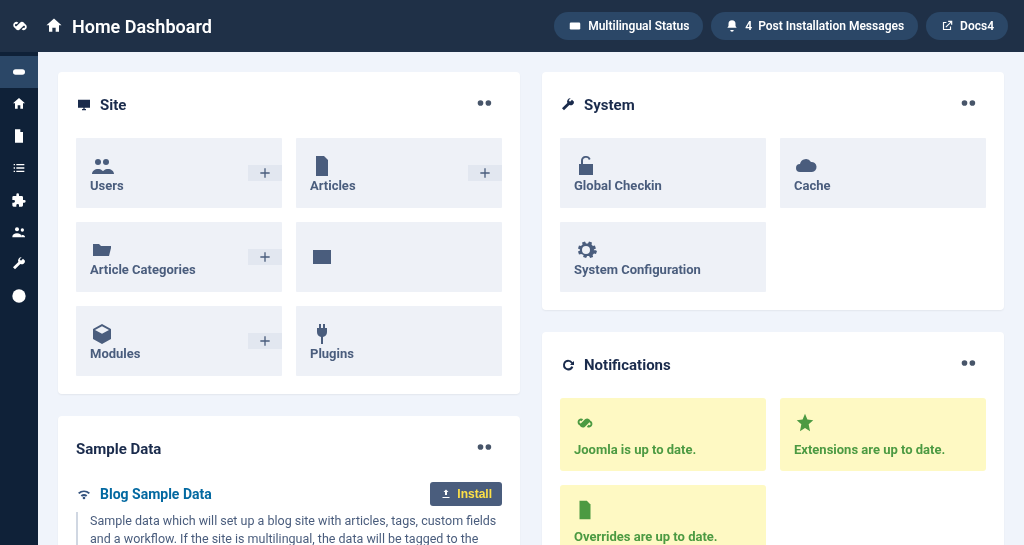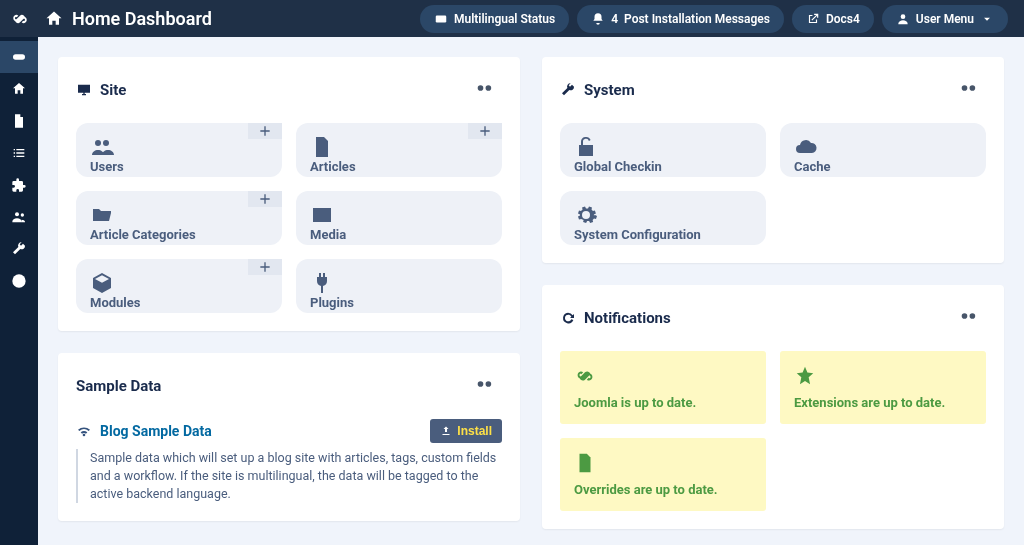--- a/index.html
+++ b/index.html
@@ -1,17 +1,17 @@
 <!DOCTYPE html>
 <html><head>
 <meta charset="utf-8">
 <style>
   * { box-sizing: border-box; margin: 0; padding: 0; }
   body { font-family: -apple-system, BlinkMacSystemFont, "Segoe UI", Roboto, sans-serif; background: #f0f4fb; color: #1a2b4c; font-size: 13px; }
-  .topbar { background: #1f3047; height: 37px; display: flex; align-items: center; padding: 0 16px 0 8px; color: #fff; }
+  .topbar { background: #1f3047; height: 52px; display: flex; align-items: center; padding: 0 16px 0 8px; color: #fff; }
   .topbar-logo { width: 24px; height: 24px; display: flex; align-items: center; justify-content: center; margin-right: 12px; }
   .topbar-logo svg { width: 20px; height: 20px; fill: #fff; }
   .topbar-title { display: flex; align-items: center; font-size: 18px; font-weight: 600; }
   .topbar-title svg { width: 20px; height: 20px; fill: #fff; margin-right: 8px; }
   .topbar-spacer { flex: 1; }
   .top-pill { background: #2b4767; border-radius: 18px; height: 28px; display: inline-flex; align-items: center; padding: 0 14px; margin-left: 8px; color: #fff; font-size: 12px; font-weight: 600; cursor: pointer; }
   .top-pill svg { width: 14px; height: 14px; fill: #fff; margin-right: 6px; }
   .top-pill .chev { margin-left: 6px; margin-right: 0; }
   .badge-count { margin-right: 6px; }
 
@@ -25,21 +25,21 @@
   .col { flex: 1; display: flex; flex-direction: column; gap: 22px; min-width: 0; }
 
   .card { background: #fff; border-radius: 4px; box-shadow: 0 1px 2px rgba(0,0,0,0.06); }
   .card-head { display: flex; align-items: center; padding: 24px 18px; font-size: 15px; font-weight: 700; color: #1a2b4c; }
   .card-head svg { width: 16px; height: 16px; fill: #1a2b4c; margin-right: 8px; }
   .card-head-spacer { flex: 1; }
   .gear-btn { cursor: pointer; color: #475569; }
   .gear-btn svg { width: 18px; height: 14px; fill: #475569; }
 
   .tile-grid { display: grid; grid-template-columns: 1fr 1fr; gap: 14px; padding: 0 18px 18px 18px; }
-  .tile { background: #eef1f7; border-radius: 12px; height: 54px; display: flex; align-items: flex-start; }
+  .tile { background: #eef1f7; border-radius: 1px; height: 70px; display: flex; align-items: center; }
   .tile-main { flex: 1; padding: 12px 14px; display: flex; flex-direction: column; justify-content: space-between; cursor: pointer; }
   .tile-main svg { width: 24px; height: 24px; fill: #4a5d7d; }
   .tile-label { font-size: 13px; font-weight: 700; color: #4a5d7d; }
   .tile-plus { width: 34px; background: #e2e7f0; display: flex; align-items: center; justify-content: center; cursor: pointer; }
   .tile-plus svg { width: 16px; height: 16px; fill: #4a5d7d; }
 
   .sample-body { padding: 0 18px 18px 18px; }
   .sample-row { }
   .sample-title-row { display: flex; align-items: center; }
   .sample-title { display: flex; align-items: center; font-weight: 700; color: #0369a1; font-size: 14px; }
@@ -80,30 +80,20 @@
         <path d="M12 2a6 6 0 00-6 6v4l-2 3h16l-2-3V8a6 6 0 00-6-6zm0 20a3 3 0 003-3H9a3 3 0 003 3z"></path>
       </svg>
     <span class="badge-count">4</span>
     <span>Post Installation Messages</span>
   </div>
   <div class="top-pill">
     <svg viewBox="0 0 24 24">
         <path d="M14 3h7v7h-2V6.4l-8.3 8.3-1.4-1.4L17.6 5H14V3zM5 5h6v2H7v10h10v-4h2v6H5V5z"></path>
       </svg>
     <span>Docs4</span>
-  </div>
-  <div class="top-pill">
-    <svg viewBox="0 0 24 24">
-        <circle cx="12" cy="8" r="4"></circle>
-        <path d="M4 20c0-4 4-6 8-6s8 2 8 6v1H4v-1z"></path>
-      </svg>
-    <span>User Menu</span>
-    <svg class="chev" viewBox="0 0 24 24">
-        <path d="M7 10l5 5 5-5z"></path>
-      </svg>
   </div>
 </div>
 
 <div class="layout">
   <div class="sidebar">
     <div class="side-item active">
         <svg viewBox="0 0 24 24">
           <rect x="3" y="8" width="18" height="8" rx="4"></rect>
         </svg>
       </div>
@@ -203,21 +193,20 @@
                   <path d="M11 5h2v6h6v2h-6v6h-2v-6H5v-2h6z"></path>
                 </svg>
               </div>
           </div>
           <div class="tile">
             <div class="tile-main">
               <svg viewBox="0 0 24 24">
                   <path d="M3 5h18v14H3zM6 16l3-4 2 2 4-5 3 7H6z"></path>
                   <circle cx="8" cy="9" r="1.5"></circle>
                 </svg>
-              <div class="tile-label">Media</div>
             </div>
           </div>
           <div class="tile">
             <div class="tile-main">
               <svg viewBox="0 0 24 24">
                   <path d="M12 2l9 5v10l-9 5-9-5V7l9-5zm0 2.3L5 8l7 3.8L19 8l-7-3.7z"></path>
                 </svg>
               <div class="tile-label">Modules</div>
             </div>
             <div class="tile-plus">

